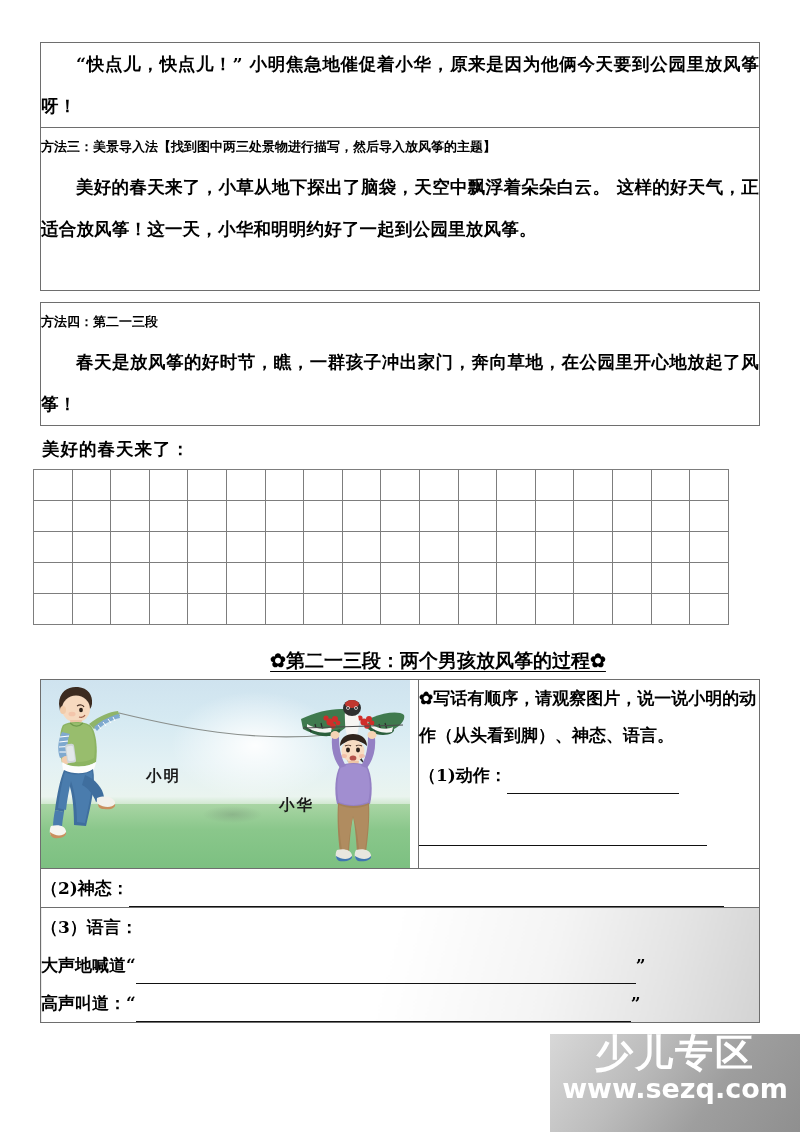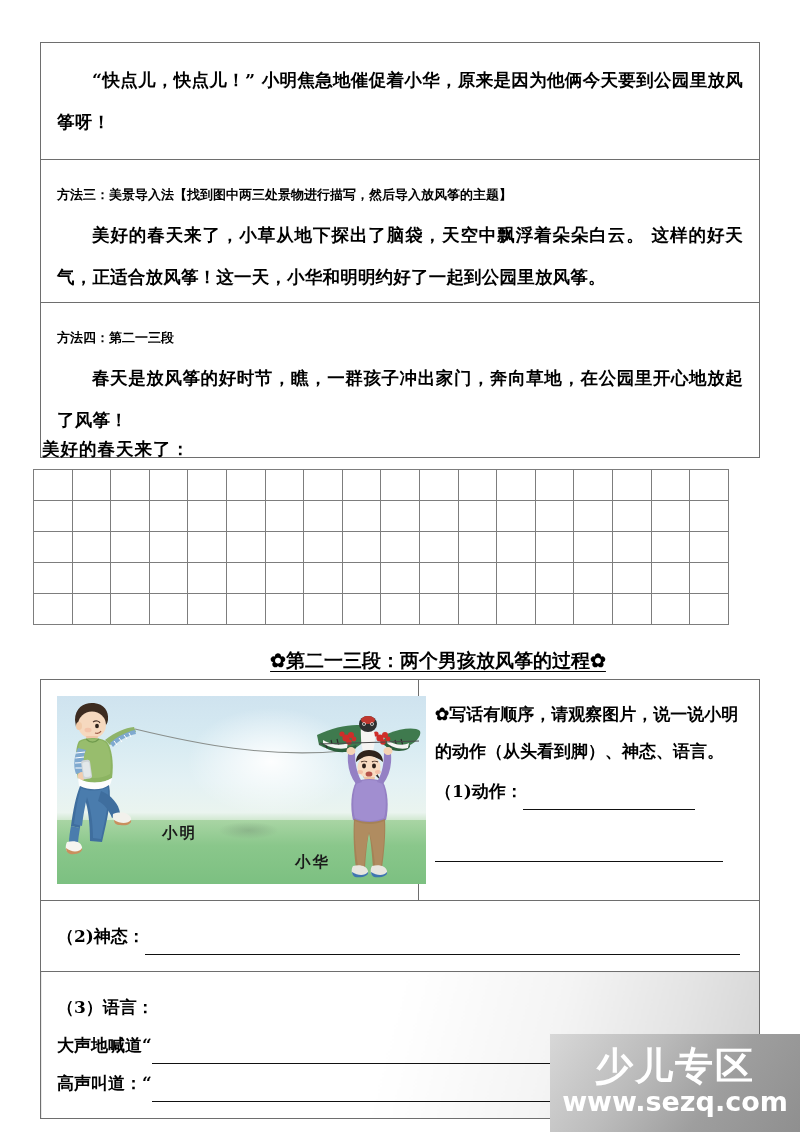--- a/index.html
+++ b/index.html
@@ -29,21 +29,21 @@
     border-collapse: collapse;
     table-layout: fixed;
     width: 720px;
     margin: 0 auto;
     border: 1.5px solid #6e6e6e;
     background: #ffffff;
   }
   .doc-table td {
     border: 1.5px solid #6e6e6e;
     vertical-align: top;
-    padding: 16px;
+    padding: 0;
   }
 
   .para-cell { padding: 10px 12px 14px 12px; }
 
   .cn-body {
     font-size: 17.5px;
     line-height: 42px;
     letter-spacing: 0.2px;
     text-align: justify;
     font-family: "DejaVu Serif", "Liberation Serif", serif;
@@ -139,21 +139,20 @@
     width: 16%; height: 9%;
     background: radial-gradient(ellipse at center, rgba(120,150,120,.45) 0%, rgba(120,150,120,0) 72%);
   }
   .illus-label {
     position: absolute;
     font-size: 15.5px;
     font-weight: 800;
     color: #1a1a1a;
     font-family: "DejaVu Serif", "Liberation Serif", serif;
     letter-spacing: 2px;
-    margin-top: 41px;
   }
   .label-ming { left: 105px; top: 86px; }
   .label-hua  { left: 238px; top: 115px; }
 
   
   .rule {
     display: inline-block;
     border-bottom: 1.6px solid #111;
     vertical-align: bottom;
     height: 1.05em;
@@ -178,21 +177,20 @@
   .watermark {
     position: absolute;
     right: 0;
     bottom: 0;
     width: 250px;
     height: 98px;
     background: linear-gradient(125deg, #d8d8d8 0%, #bcbcbc 35%, #9e9e9e 65%, #8f8f8f 100%);
     display: flex;
     flex-direction: column;
     align-items: center;
-    justify-content: center;
   }
   .wm-cn {
     font-size: 38px;
     font-weight: 900;
     color: #ffffff;
     letter-spacing: 2px;
     line-height: 1;
     font-family: "DejaVu Sans", "Liberation Sans", sans-serif;
   }
   .wm-url {

